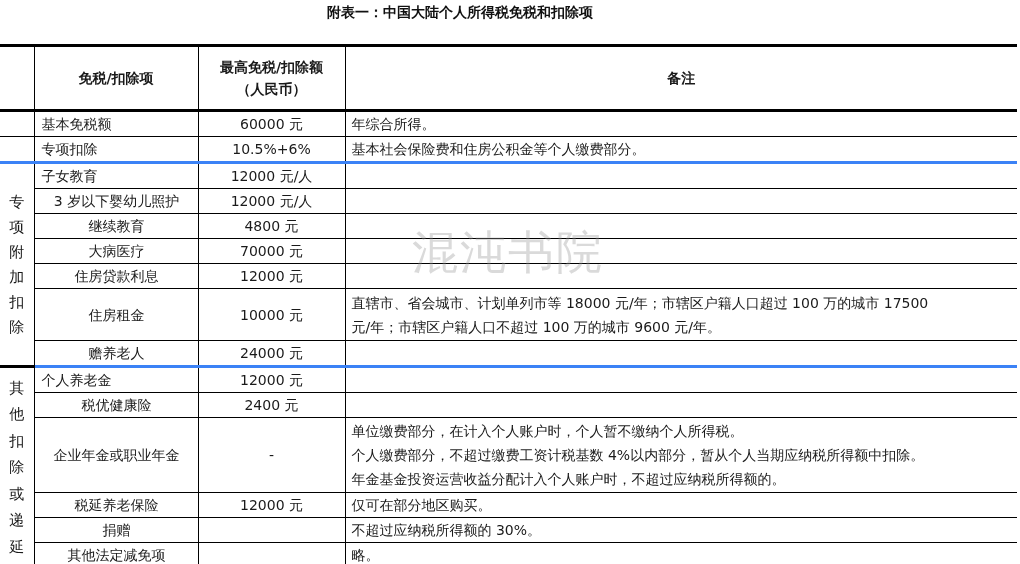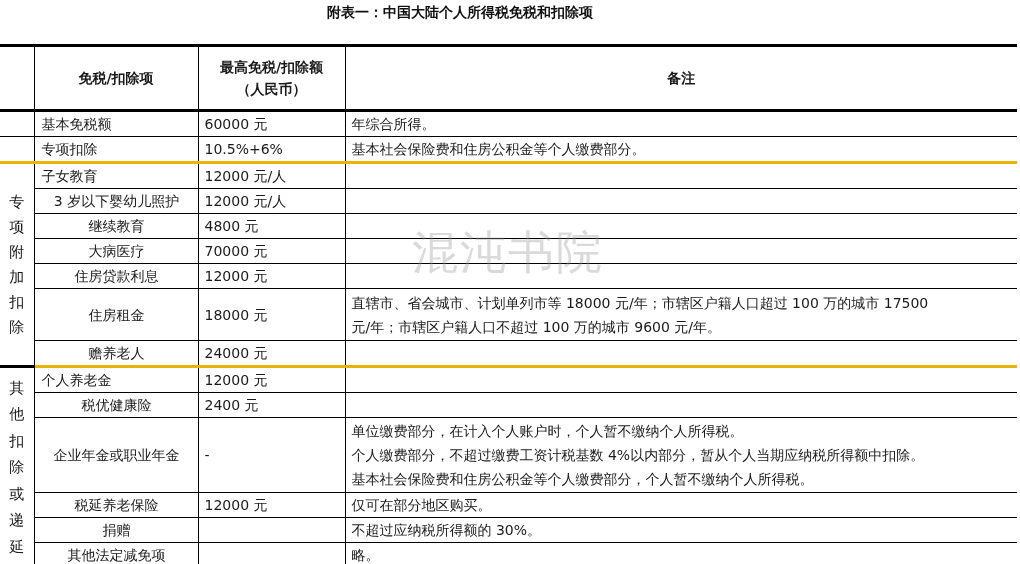--- a/index.html
+++ b/index.html
@@ -26,23 +26,23 @@
     td, th {
       border-top: 1px solid #000; border-bottom: 1px solid #000;
       border-left: 1px solid #000; border-right: 1px solid #000;
       padding: 0 6px; vertical-align: middle; line-height: 24px;
       overflow: hidden; white-space: nowrap;
     }
     tr > :first-child { border-left: none; text-align: center; }
     tr > :last-child { border-right: none; }
     th { font-weight: bold; font-size: 14px; line-height: 22px; }
     thead tr th { border-top: 3px solid #000; border-bottom: 3px solid #000; height: 62px; }
-    .thick-bottom td { border-bottom: 3px solid #eab308; }
+    .thick-bottom td { border-bottom: 3px solid #3b82f6; }
     tr.r { height: 25px; }
-    td.amt { text-align: left; padding-right: 6px; }
+    td.amt { text-align: center; padding-right: 6px; }
     td.grp {
       text-align: center; white-space: normal; padding: 0;
       font-size: 15px; line-height: 25px; vertical-align: middle;
     }
     td.grp span { display: block; }
     td.note { white-space: normal; line-height: 24px; }
     td.item { padding-left: 7px; margin-left: 29px; }
     tbody tr:last-child td { border-bottom: 3px solid #000; }
     .watermark {
       position: absolute; left: 412px; top: 222px;
@@ -118,21 +118,21 @@
       <td class="amt">70000 元</td>
       <td class="note"></td>
     </tr>
     <tr class="r">
       <td class="item">住房贷款利息</td>
       <td class="amt">12000 元</td>
       <td class="note"></td>
     </tr>
     <tr style="height:52px">
       <td class="item">住房租金</td>
-      <td class="amt">18000 元</td>
+      <td class="amt">10000 元</td>
       <td class="note">
         <div>直辖市、省会城市、计划单列市等 18000 元/年；市辖区户籍人口超过 100 万的城市 17500</div>
         <div>元/年；市辖区户籍人口不超过 100 万的城市 9600 元/年。</div>
       </td>
     </tr>
     <tr class="r thick-bottom">
       <td class="item">赡养老人</td>
       <td class="amt">24000 元</td>
       <td class="note"></td>
     </tr>
@@ -155,21 +155,21 @@
       <td class="item">税优健康险</td>
       <td class="amt">2400 元</td>
       <td class="note"></td>
     </tr>
     <tr style="height:75px">
       <td class="item">企业年金或职业年金</td>
       <td class="amt">-</td>
       <td class="note">
         <div>单位缴费部分，在计入个人账户时，个人暂不缴纳个人所得税。</div>
         <div>个人缴费部分，不超过缴费工资计税基数 4%以内部分，暂从个人当期应纳税所得额中扣除。</div>
-        <div>基本社会保险费和住房公积金等个人缴费部分，个人暂不缴纳个人所得税。</div>
+        <div>年金基金投资运营收益分配计入个人账户时，不超过应纳税所得额的。</div>
       </td>
     </tr>
     <tr class="r">
       <td class="item">税延养老保险</td>
       <td class="amt">12000 元</td>
       <td class="note">仅可在部分地区购买。</td>
     </tr>
     <tr class="r">
       <td class="item">捐赠</td>
       <td class="amt"></td>

